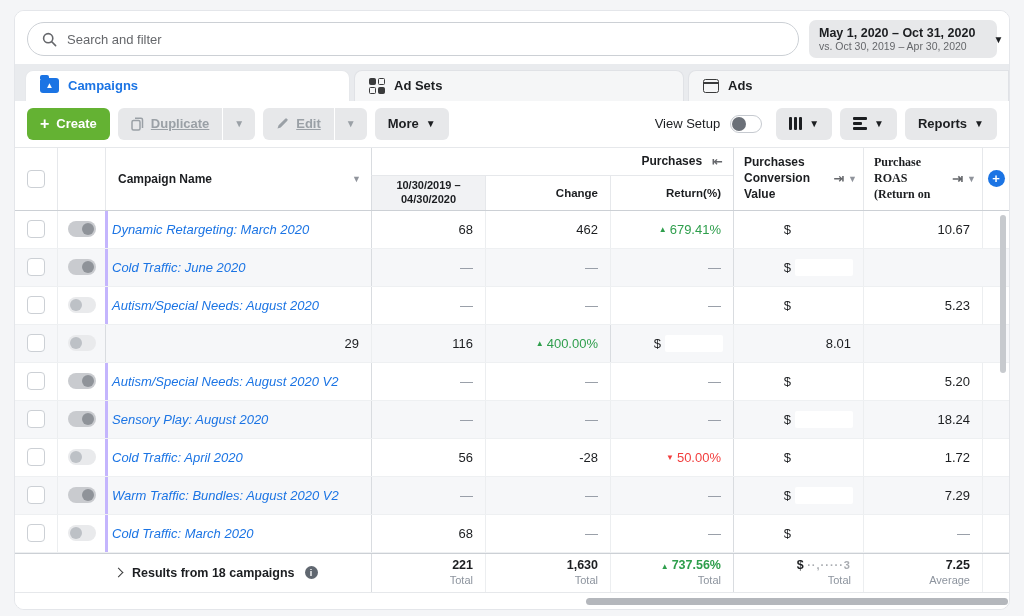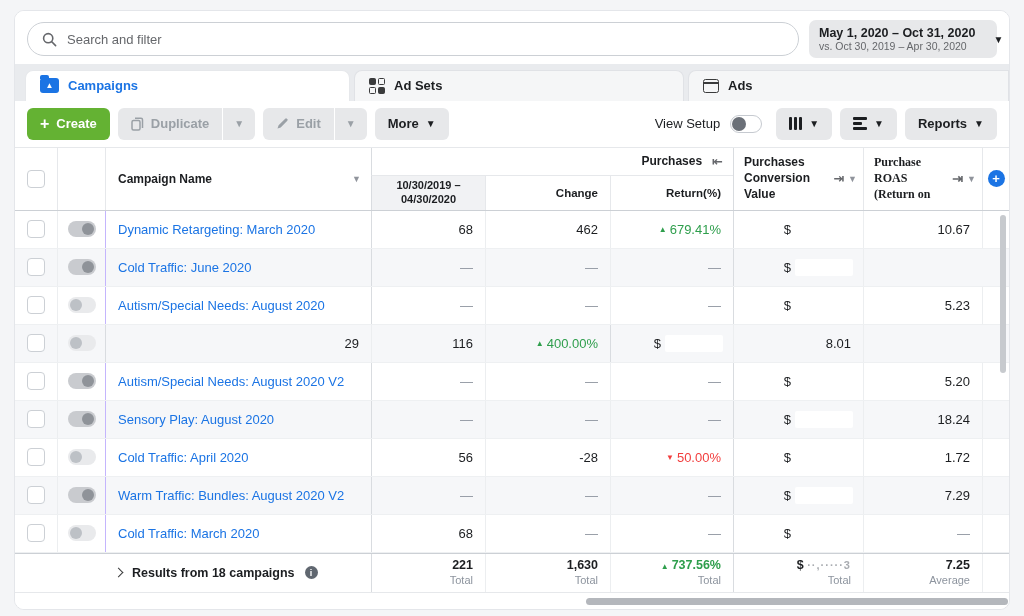--- a/index.html
+++ b/index.html
@@ -59,21 +59,21 @@
 
   
   .toolbar { display:flex; align-items:center; padding:7px 12px; gap:8px; background:#fff; }
   .btn {
     height:32px; border-radius:6px; border:none; display:flex; align-items:center; gap:7px;
     padding:0 13px; font-size:13px; font-weight:bold; font-family:inherit; cursor:pointer; background:#e7e8ea; color:#1c1e21;
   }
   .btn.green { background:#64b233; color:#fff; }
   .btn.disabled { color:#9aa0a6; cursor:default; }
   .btn-group { display:flex; gap:1px; }
-  .btn-group .btn.main { border-radius:6px 0 0 6px; }
+  .btn-group .btn.main { border-radius:6px 0 0 6px;text-decoration:underline; }
   .btn-group .btn.drop { border-radius:0 6px 6px 0; padding:0 11px; }
   .plus-glyph { font-size:16px; font-weight:bold; line-height:1; }
   .spacer { flex:1; }
   .vs-label { font-size:13px; color:#1c1e21; margin-right:2px; }
   .vs-switch { width:32px; height:18px; border:1px solid #c6cad0; background:#fff; border-radius:10px; position:relative; cursor:pointer; }
   .vs-switch .knob { position:absolute; left:1px; top:1px; width:14px; height:14px; border-radius:50%; background:#6b7078; }
   .cols-ic { display:flex; gap:2px; }
   .cols-ic i { width:3px; height:13px; background:#1c1e21; border-radius:1px; }
   .brk-ic { display:flex; flex-direction:column; gap:2.5px; align-items:flex-start; }
   .brk-ic i { height:2.5px; background:#1c1e21; border-radius:1px; display:block; }
@@ -97,21 +97,21 @@
   .sortcaret { font-size:9px; color:#90949c; }
   .bararrow { font-size:13px; color:#65676b; }
   .pluscircle { width:17px; height:17px; border-radius:50%; background:#1b74e4; color:#fff; font-size:13px; font-weight:bold; display:flex; align-items:center; justify-content:center; cursor:pointer; }
 
   .tbody { position:relative; }
   .trow { display:grid; grid-template-columns:var(--cols); height:38px; align-items:center; border-bottom:1px solid #eef0f2; }
   .trow.stripe { background:#f6f7f9; }
   .cell { height:100%; display:flex; align-items:center; font-size:13px; }
   .c-sel { justify-content:center; }
   .c-tog { border-left:1px solid #eceef0; justify-content:center; }
-  .c-name { border-left:1px solid #c4b5fd; padding-left:12px; }
+  .c-name { border-left:3px solid #c4b5fd; padding-left:4px;font-style:italic; }
   .c-name a { color:#1b74e4; text-decoration:none; font-size:13px; cursor:pointer; }
   .c-period { border-left:1px solid #d9dce0; justify-content:flex-end; padding-right:12px; }
   .c-change { border-left:1px solid #eceef0; justify-content:flex-end; padding-right:12px; }
   .c-pct { border-left:1px solid #eceef0; justify-content:flex-end; padding-right:12px; font-weight:normal; }
   .c-conv { border-left:1px solid #d9dce0; justify-content:flex-end; padding-right:10px; gap:4px; }
   .c-roas { border-left:1px solid #eceef0; justify-content:flex-end; padding-right:12px; }
   .c-plus { border-left:1px solid #eceef0; }
   .dash { color:#8d949e; }
   .tri { font-size:8px; margin-right:3px; }
   .up { color:#2e9e4c; } .down { color:#f23e3e; }

